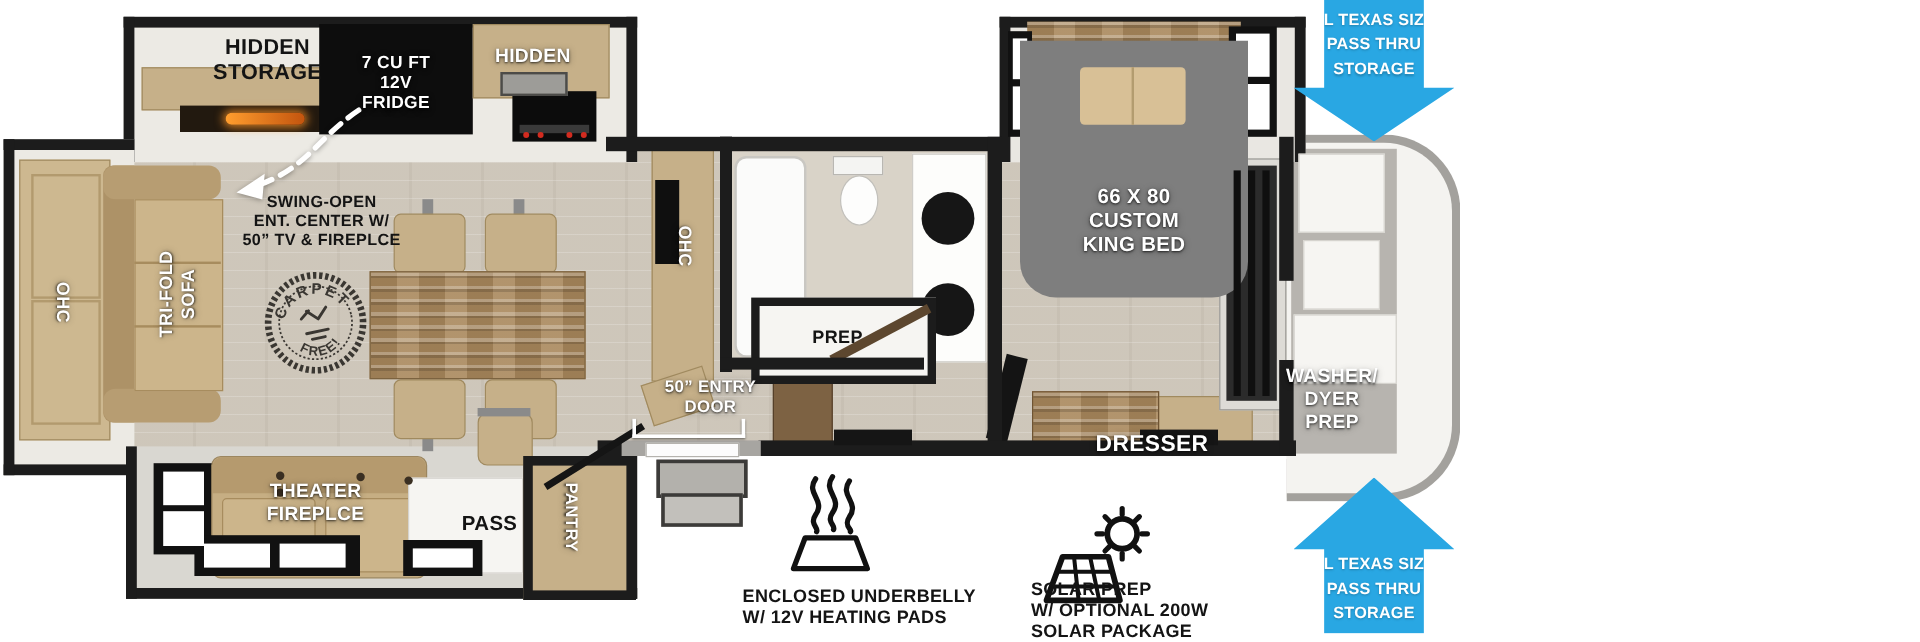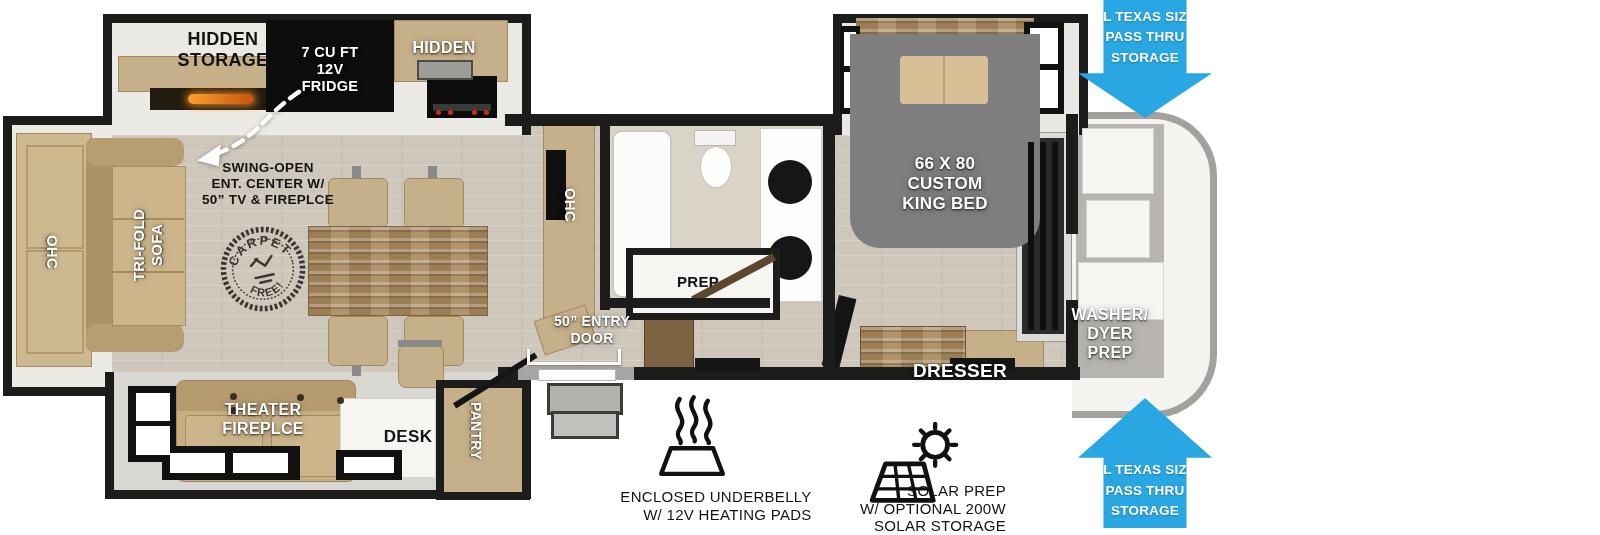--- a/index.html
+++ b/index.html
@@ -11,21 +11,21 @@
   .tan{background:#c6b089;border:1px solid #a08a5f;}
   .wood{background:#a9885c;background-image:repeating-linear-gradient(180deg,rgba(255,255,255,.25) 0 3px,rgba(0,0,0,.15) 3px 5px,rgba(0,0,0,0) 5px 11px),repeating-linear-gradient(90deg,rgba(0,0,0,.08) 0 22px,rgba(255,255,255,.10) 22px 40px);}
   .whitebox{background:#f6f5f2;border:1px solid #d5d3ce;}
   .lbl{position:absolute;font-weight:700;white-space:pre-line;text-align:center;line-height:1.18;letter-spacing:.3px;z-index:30;transform:translate(-50%,-50%);}
   .lbl.w{color:#fff;text-shadow:0 1px 2px rgba(0,0,0,.75),0 1px 6px rgba(0,0,0,.35);}
   .lbl.b{color:#141414;margin-left:20px;}
   .r90{transform:translate(-50%,-50%) rotate(90deg);}
   .rm90{transform:translate(-50%,-50%) rotate(-90deg);}
   .bluearrow{position:absolute;background:#29a7e3;z-index:25;}
   .arrowtext{position:absolute;left:0;right:0;color:#fff;font-weight:700;text-align:center;white-space:pre-line;font-size:13.5px;line-height:1.5;letter-spacing:.2px;text-shadow:0 1px 2px rgba(0,0,0,.25);}
-  .cap{font-weight:400;color:#111;text-align:right;white-space:pre-line;}
+  .cap{font-weight:700;color:#111;text-align:left;white-space:pre-line;}
   .dot{position:absolute;border-radius:50%;background:#161616;z-index:12;}
 </style>
 </head>
 <body>
 
 <div id="canvas">
 
   <div class="a floor" style="left:103px;top:120px;width:975px;height:255px;z-index:1;"></div>
 
   <div class="slide" style="left:103px;top:14px;width:410px;height:112px;border:9px solid #1c1c1c;border-bottom:none;"></div>
@@ -222,21 +222,21 @@
 CUSTOM
 KING BED</div>
   <div class="lbl w" style="left:592px;top:330px;font-size:14px;">50” ENTRY
 DOOR</div>
   <div class="lbl w" style="left:913px;top:371px;font-size:19px;margin-left:47px;">DRESSER</div>
   <div class="lbl w" style="left:1110px;top:334px;font-size:16px;">WASHER/
 DYER
 PREP</div>
   <div class="lbl w" style="left:263px;top:420px;font-size:16px;">THEATER
 FIREPLCE</div>
-  <div class="lbl b" style="left:388px;top:437px;font-size:17px;">DESK</div>
+  <div class="lbl b" style="left:388px;top:437px;font-size:17px;">PASS</div>
   <div class="lbl w r90" style="left:476px;top:431px;font-size:14px;">PANTRY</div>
   <div class="lbl b cap" style="left:696px;top:506px;font-size:15px;">ENCLOSED UNDERBELLY
 W/ 12V HEATING PADS</div>
   <div class="lbl b cap" style="left:913px;top:509px;font-size:15px;">SOLAR PREP
 W/ OPTIONAL 200W
-SOLAR STORAGE</div>
+SOLAR PACKAGE</div>
 
 </div>
 
 </body></html>

